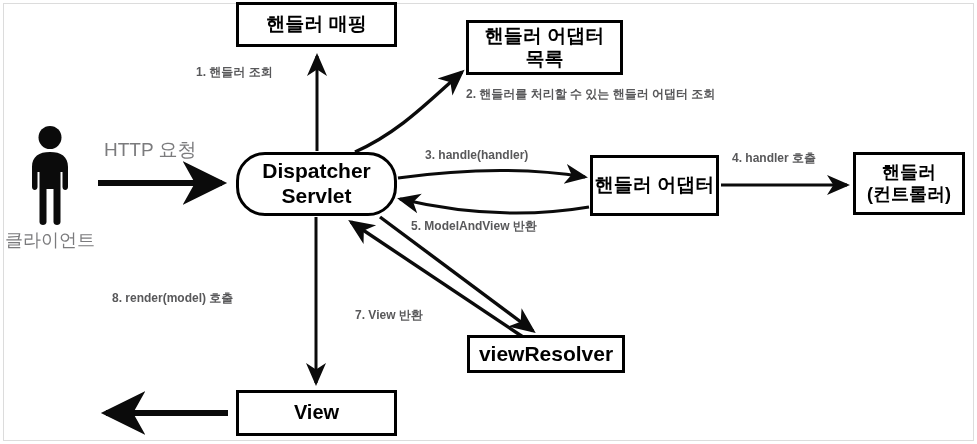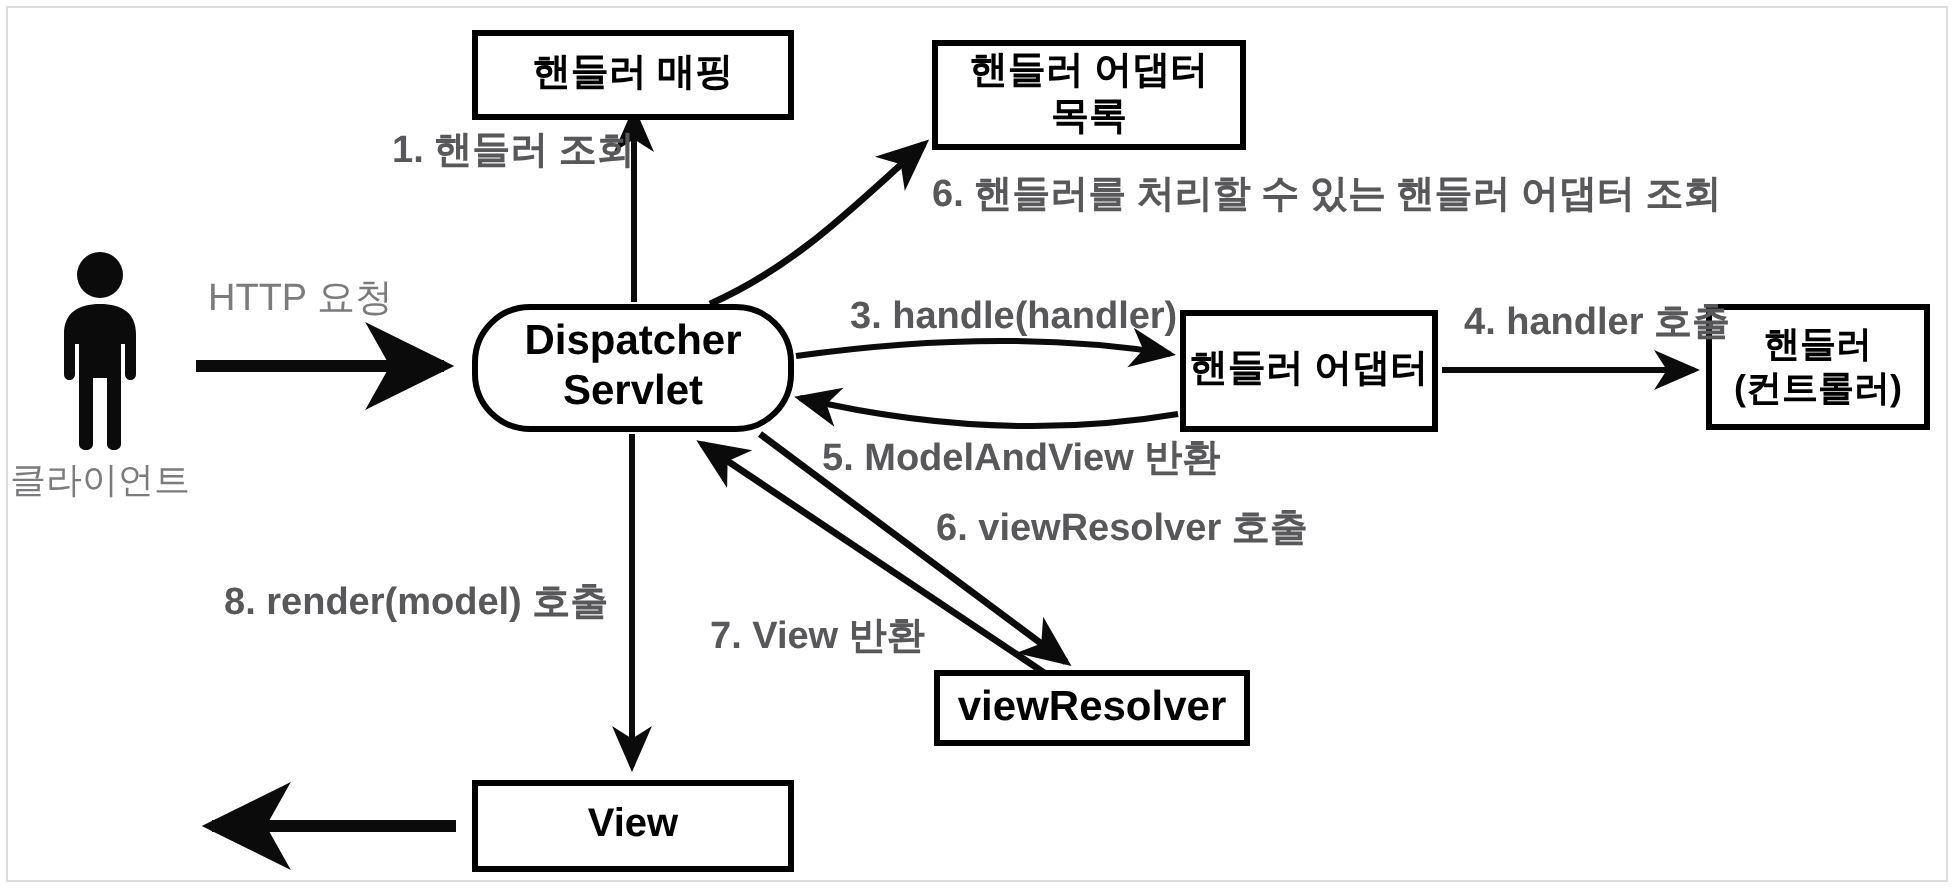--- a/index.html
+++ b/index.html
@@ -49,21 +49,21 @@
     line-height: 1.18;
   }
   .node-label {
     display: block;
     white-space: pre-line;
   }
   .edge-label {
     position: absolute;
     color: #58585a;
     font-weight: bold;
-    font-size: 19px;
+    font-size: 12px;
     white-space: nowrap;
     line-height: 1.1;
   }
   .plain-label {
     position: absolute;
     color: #7b7b7d;
     font-weight: normal;
     white-space: nowrap;
     line-height: 1.1;
     text-align: right;
@@ -154,21 +154,21 @@
              L 11.5 47
              L 9.5 47
              L 9.5 62
              C 9.5 66 4 66 4 62
              L 4 42
              C 4 31.5 11 27 22 27 Z" fill="#0b0b0b"></path>
   </svg>
 
   <div class="plain-label" style="left:5px; top:231px; font-size:18px;">클라이언트</div>
 
-  <div class="node-box" style="left:236px; top:15px; width:161px; height:45px; font-size:19px;">
+  <div class="node-box" style="left:236px; top:2px; width:161px; height:45px; font-size:19px;">
     <span class="node-label">핸들러 매핑</span>
   </div>
 
   <div class="node-box" style="left:466px; top:20px; width:157px; height:55px; font-size:19px;">
     <span class="node-label">핸들러 어댑터
 목록</span>
   </div>
 
   <div class="node-box" style="left:236px; top:152px; width:161px; height:64px; font-size:21px;border-radius:29px;">
     <span class="node-label">Dispatcher
@@ -189,28 +189,27 @@
   </div>
 
   <div class="node-box" style="left:236px; top:390px; width:161px; height:46px; font-size:20px;text-align:right;">
     <span class="node-label">View</span>
   </div>
 
   <div class="plain-label" style="left:104px; top:140px; font-size:19px;">HTTP 요청</div>
 
   <div class="edge-label" style="left:196px; top:66px;">1. 핸들러 조회</div>
 
-  <div class="edge-label" style="left:466px; top:88px;">6. 핸들러를 처리할 수 있는 핸들러 어댑터 조회</div>
+  <div class="edge-label" style="left:466px; top:88px;">2. 핸들러를 처리할 수 있는 핸들러 어댑터 조회</div>
 
   <div class="edge-label" style="left:425px; top:149px;">3. handle(handler)</div>
 
   <div class="edge-label" style="left:732px; top:152px;">4. handler 호출</div>
 
   <div class="edge-label" style="left:411px; top:220px;">5. ModelAndView 반환</div>
 
-  <div class="edge-label" style="left:468px; top:255px;">6. viewResolver 호출</div>
 
   <div class="edge-label" style="left:355px; top:309px;">7. View 반환</div>
 
   <div class="edge-label" style="left:112px; top:292px;">8. render(model) 호출</div>
 
 
 </div>
 
 </body></html>

